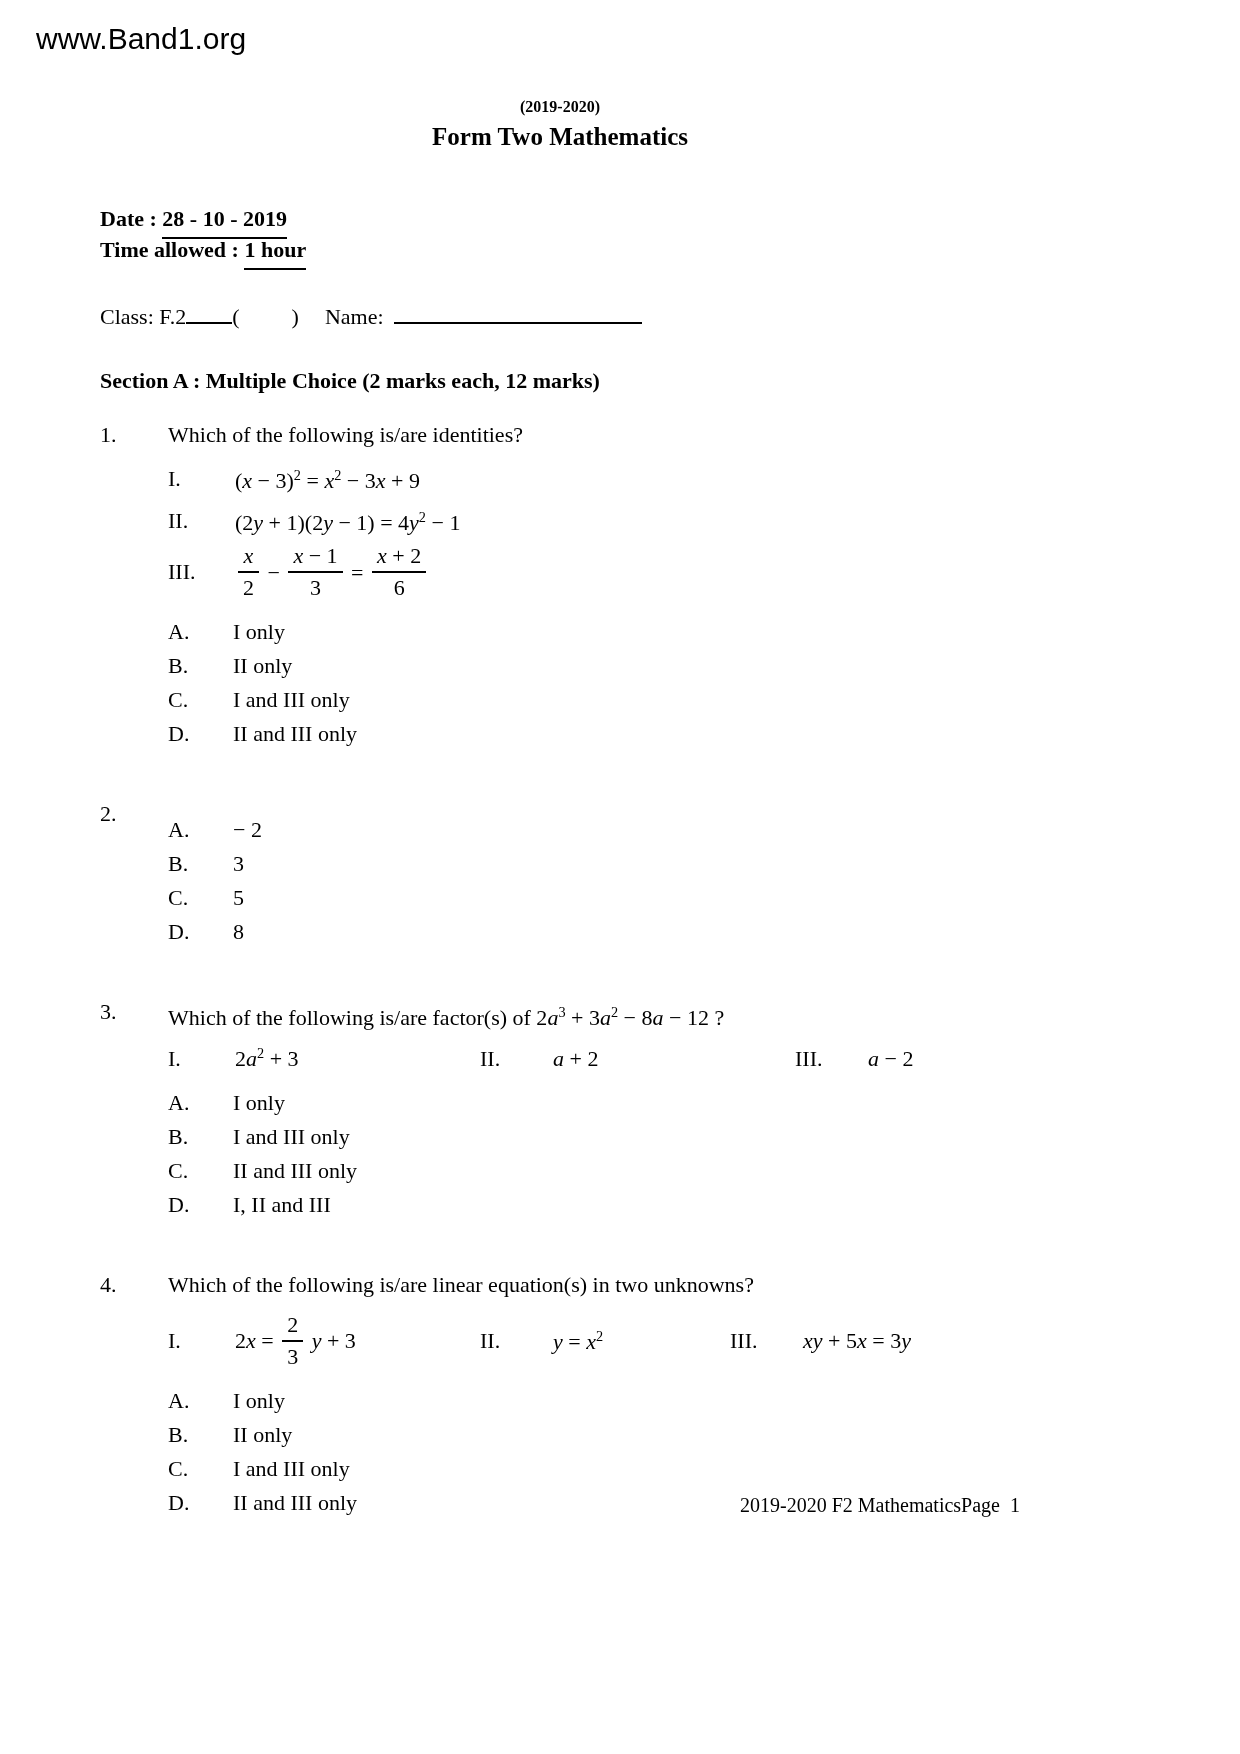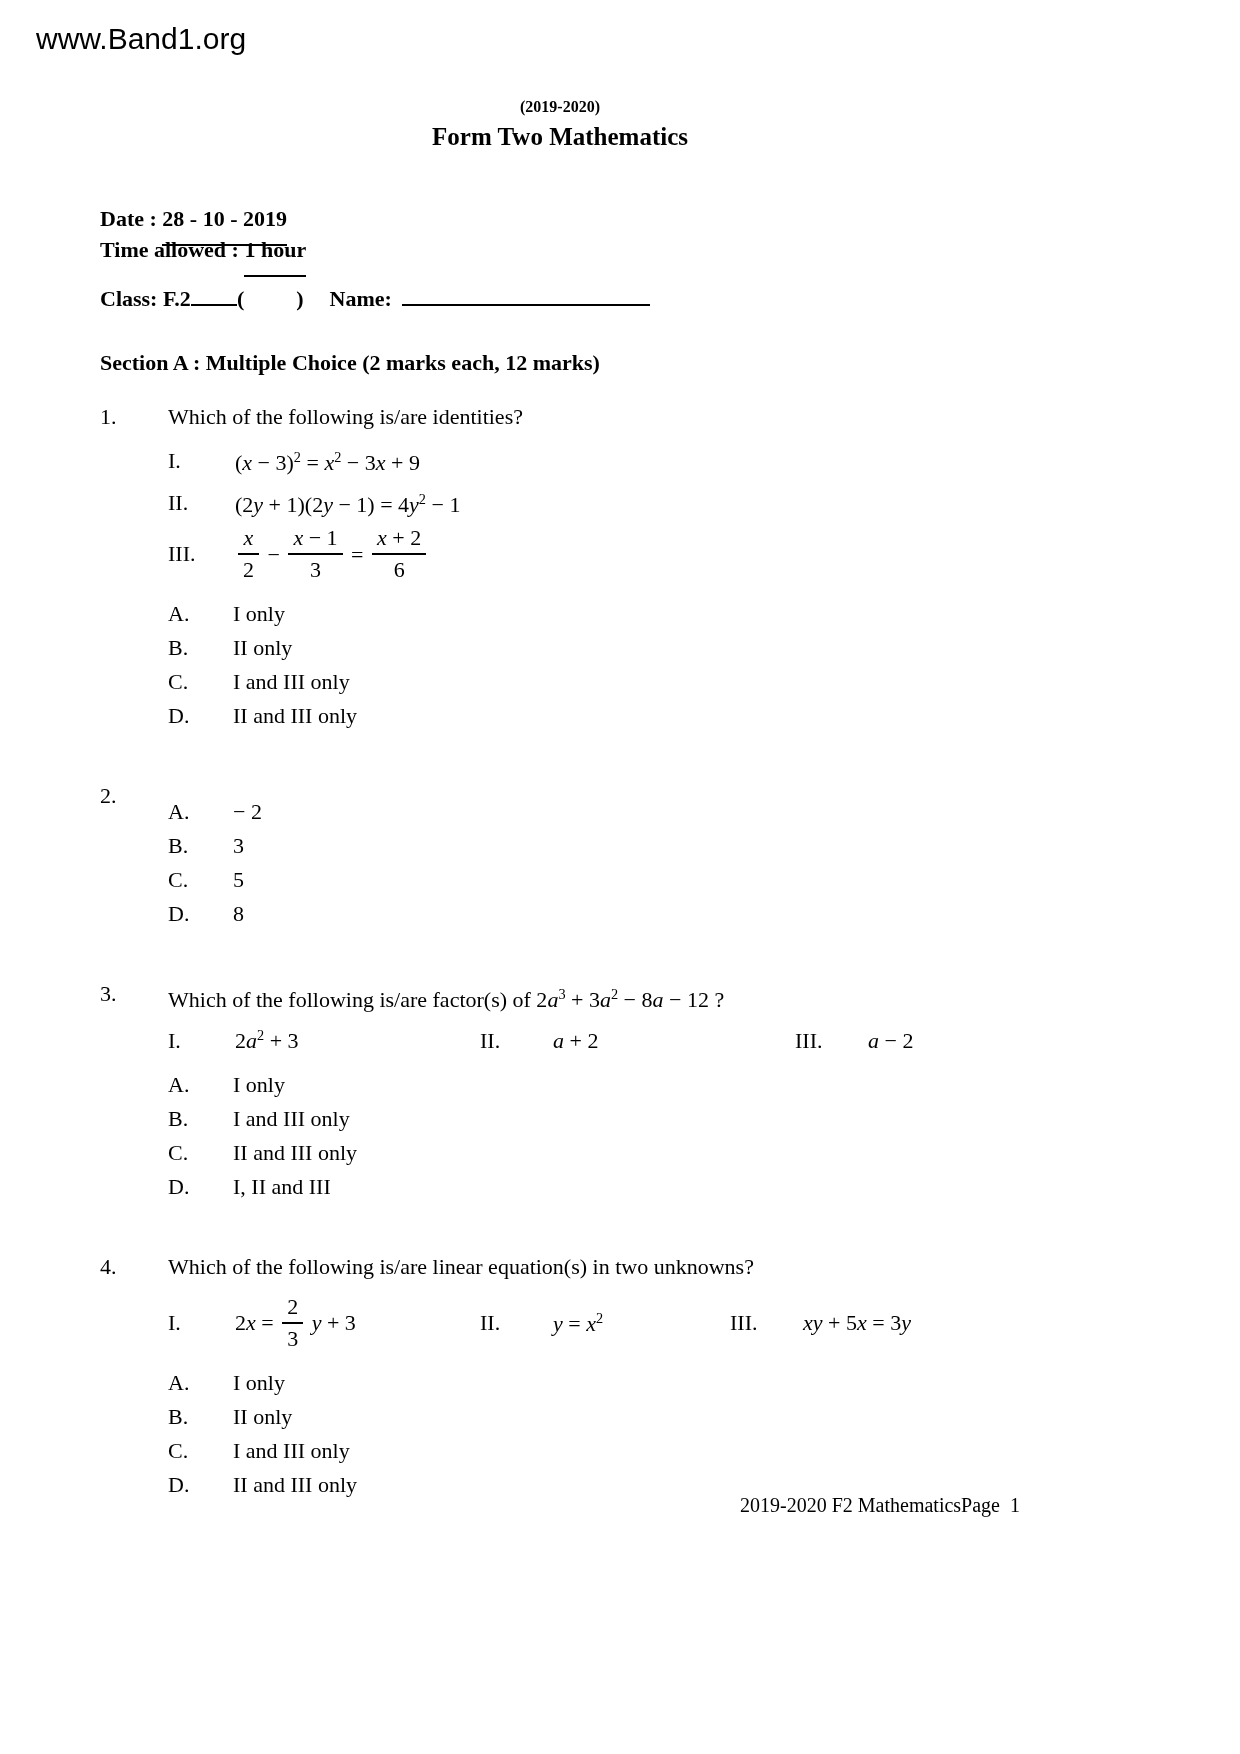--- a/index.html
+++ b/index.html
@@ -19,23 +19,23 @@
   }
   .score-box .score {
     position: absolute; right: 26px; bottom: 8px; font-weight: bold; font-size: 22px;
   }
   .content { position: absolute; top: 98px; left: 100px; width: 920px; }
   .title-year { text-align: center; font-weight: bold; font-size: 16px; }
   .title-main { text-align: center; font-weight: bold; font-size: 25px; margin-top: 7px; }
 
   .info { margin-top: 52px; font-weight: bold; }
   .info-line { line-height: 31px; }
-  .uline { border-bottom: 2px solid #000; padding-bottom: 13px; }
-
-  .class-line { margin-top: 18px; font-weight: bold; line-height: 31px; }
+  .uline { border-bottom: 2px solid #000; padding-bottom: 6px; }
+
+  .class-line { margin-top: 36px; font-weight: normal; line-height: 31px; }
   .blank-class { display: inline-block; width: 46px; border-bottom: 2px solid #000; height: 22px; }
   .paren-gap { display: inline-block; width: 52px; }
   .gap-md { display: inline-block; width: 26px; }
   .name-blank { display: inline-block; width: 248px; border-bottom: 2px solid #000; height: 22px; margin-left: 10px; }
 
   .section-title { margin-top: 36px; font-weight: bold; font-size: 22px; }
 
   .question { display: flex; margin-top: 26px; }
   .q-gap-lg { margin-top: 48px; }
   .qnum { flex: 0 0 68px; line-height: 30px; }

